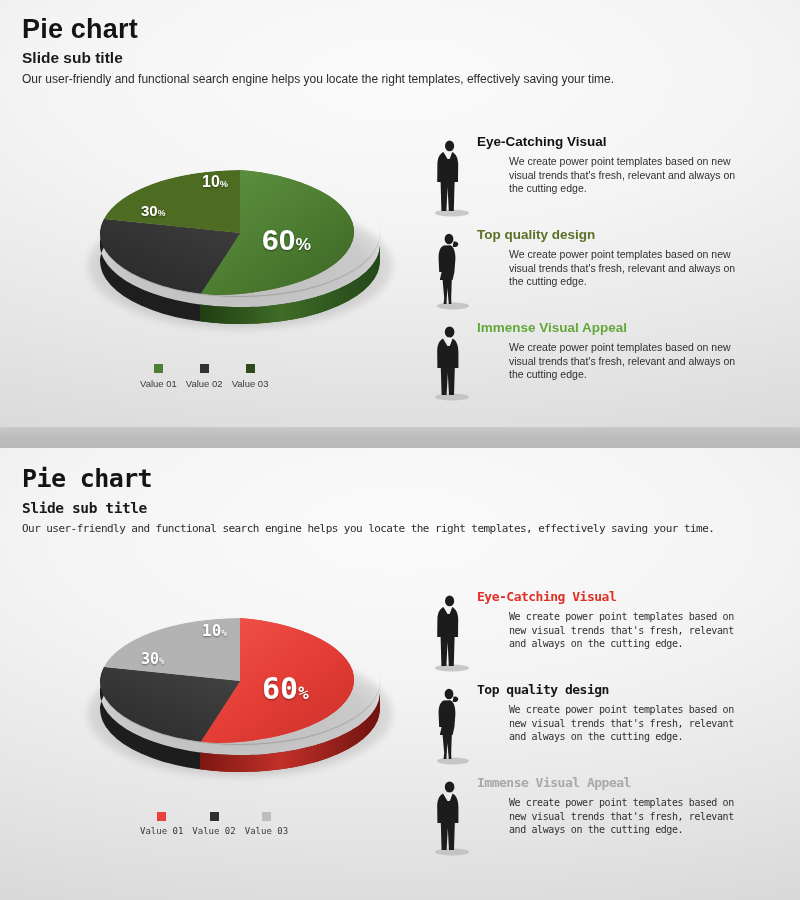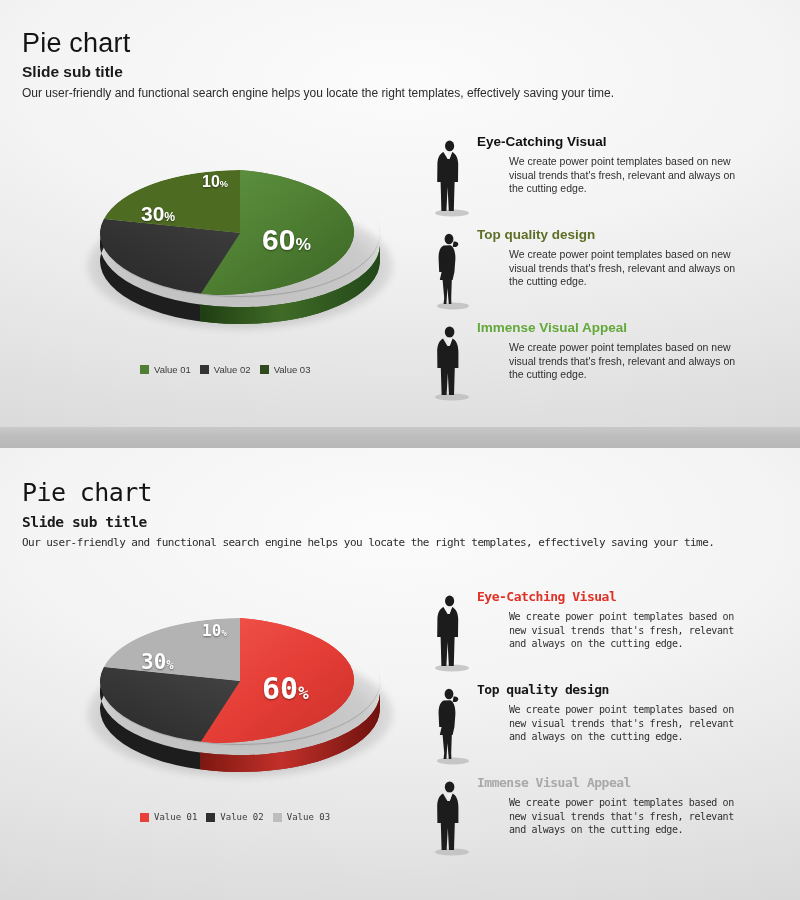--- a/index.html
+++ b/index.html
@@ -35,25 +35,24 @@
     position: absolute;
     left: 0; top: 427px;
     width: 800px; height: 21px;
     background: linear-gradient(180deg, #c9c9c9 0%, #bdbdbd 45%, #b8b8b8 100%);
   }
 
   
   .head { position: absolute; left: 22px; }
   .title {
     font-size: 27px;
-    font-weight: normal;
+    font-weight: bold;
     color: #141414;
     letter-spacing: 0.2px;
     line-height: 30px;
-    margin-top: 14px;
   }
   .subtitle {
     font-size: 15.5px;
     font-weight: bold;
     color: #1a1a1a;
     line-height: 20px;
     margin-top: 4px;
   }
   .lede {
     font-size: 12px;
@@ -100,34 +99,34 @@
 
   .pct {
     position: absolute;
     color: #ffffff;
     font-weight: bold;
     text-shadow: 0 1px 2px rgba(0,0,0,0.45);
     white-space: nowrap;
   }
   .pct small { font-size: 0.58em; font-weight: bold; }
   .pct-60 { font-size: 30px; }
-  .pct-30 { font-size: 21px; }
+  .pct-30 { font-size: 15px; }
   .pct-10 { font-size: 16px; }
   .slide-2 .pct { font-family: "DejaVu Sans Mono", monospace; }
 
   
   .legend {
     position: absolute;
     display: flex;
     align-items: center;
     gap: 9px;
     font-size: 9.5px;
     color: #3a3a3a;
   }
-  .legend .li { display: flex; align-items: center; gap: 5px; }
+  .legend .li { display: flex; align-items: center; gap: 5px; flex-direction: column; }
   .legend .sw { width: 9px; height: 9px; display: inline-block; }
   .slide-2 .legend { font-family: "DejaVu Sans Mono", monospace; font-size: 9px; }
 
   
   .features { position: absolute; left: 425px; width: 360px; }
   .feature {
     position: relative;
     min-height: 88px;
     padding-left: 52px;
   }

